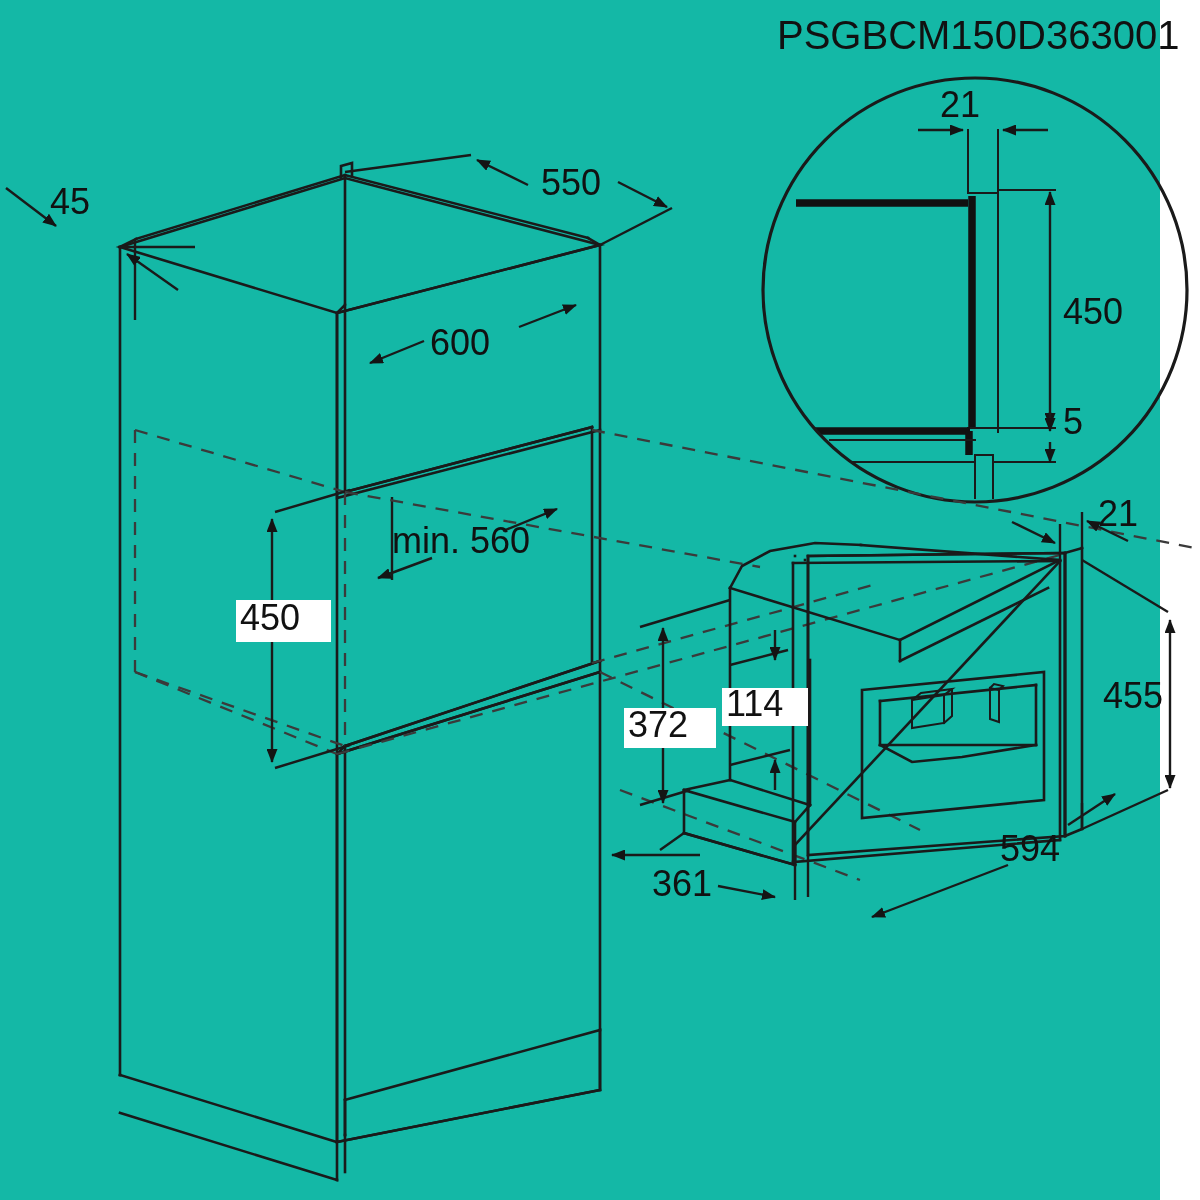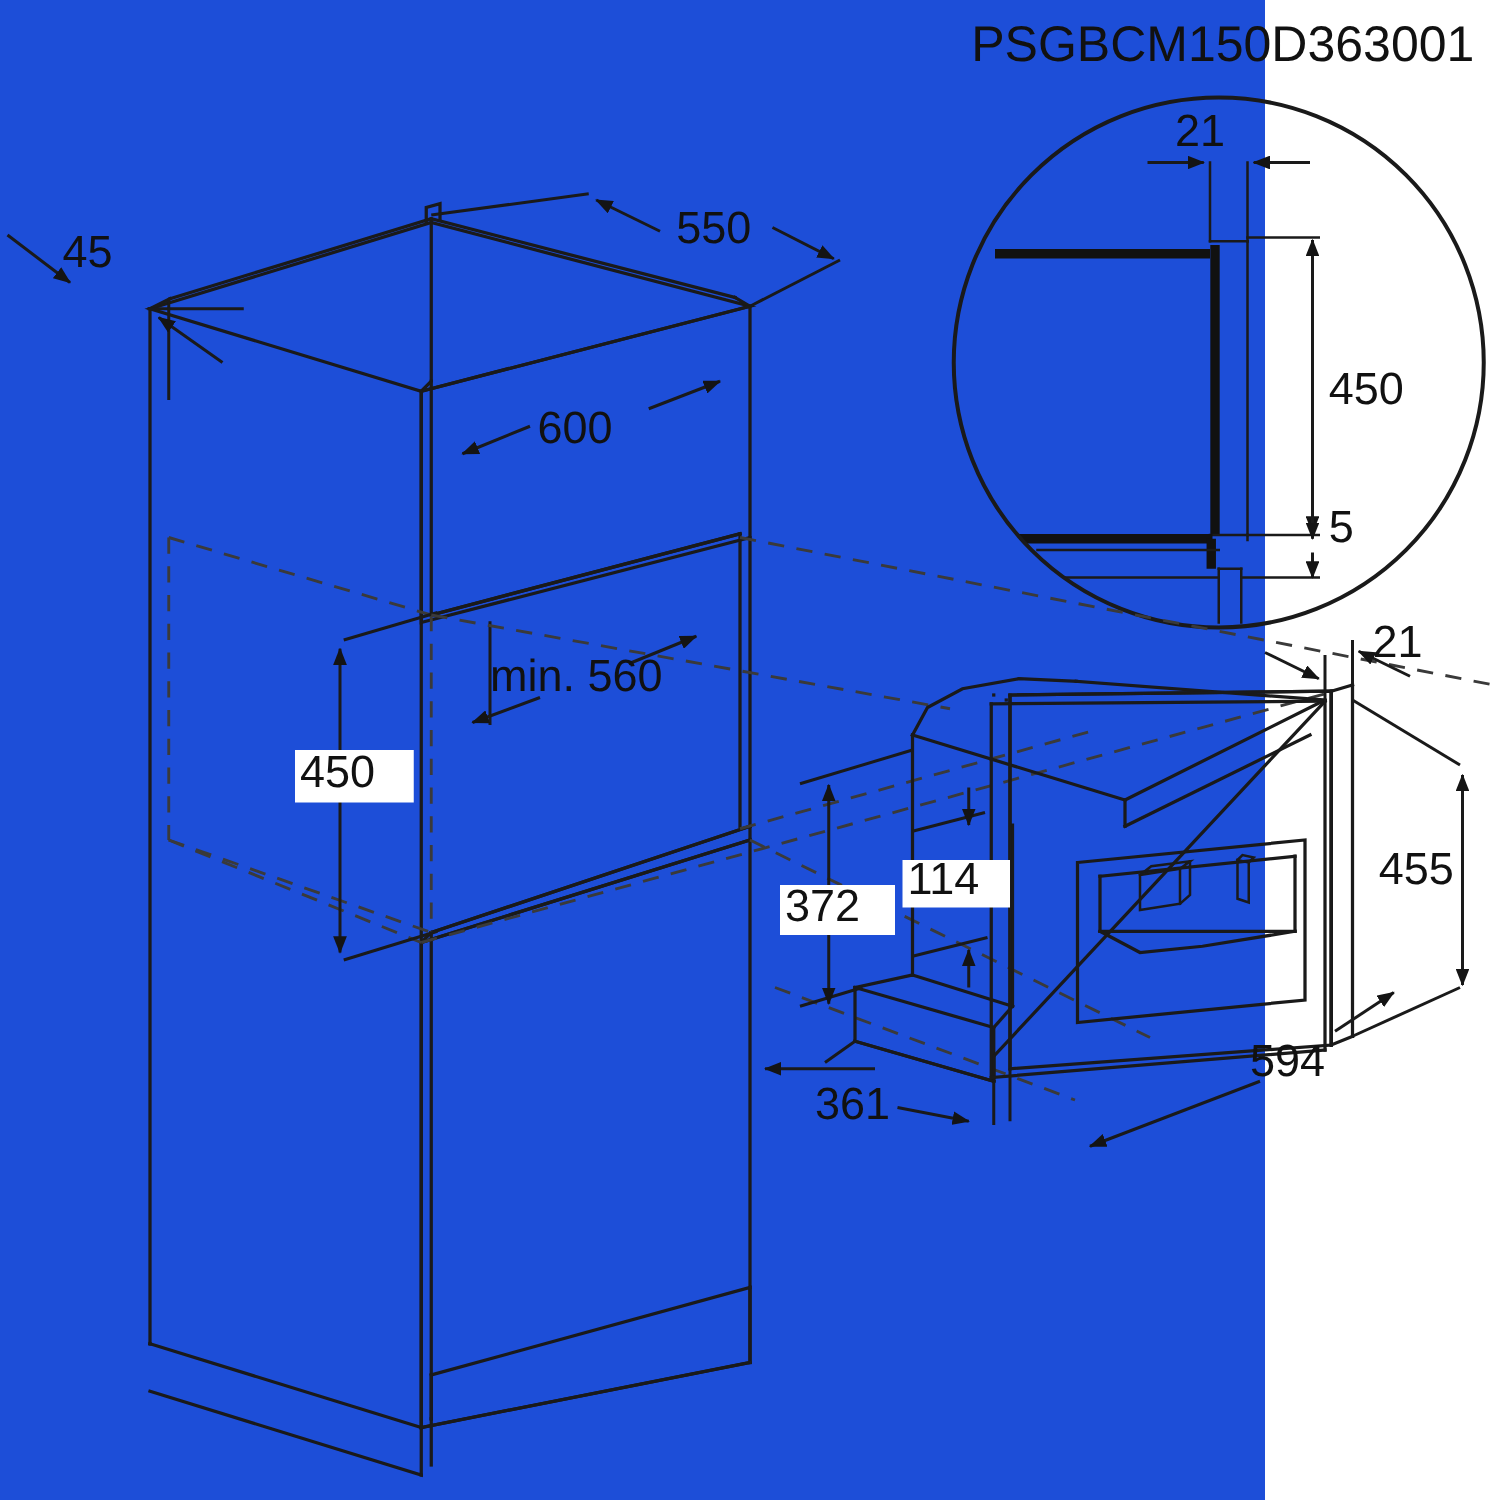--- a/index.html
+++ b/index.html
@@ -8,23 +8,23 @@
     background: #ffffff;
   }
   body {
     width: 1200px;
     height: 1200px;
     font-family: "Liberation Sans", sans-serif;
     overflow: hidden;
   }
   #drawing-root {
     position: relative;
-    width: 1012px;
+    width: 1160px;
     height: 1200px;
-    background: #1d4ed8;
+    background: #14b8a6;
   }
   svg#tech-drawing {
     position: absolute;
     top: 0;
     left: 0;
     width: 1200px;
     height: 1200px;
     display: block;
   }
   .ln        { fill: none; stroke: #1a1a1a; stroke-width: 2.6; stroke-linecap: square; stroke-linejoin: miter; }

